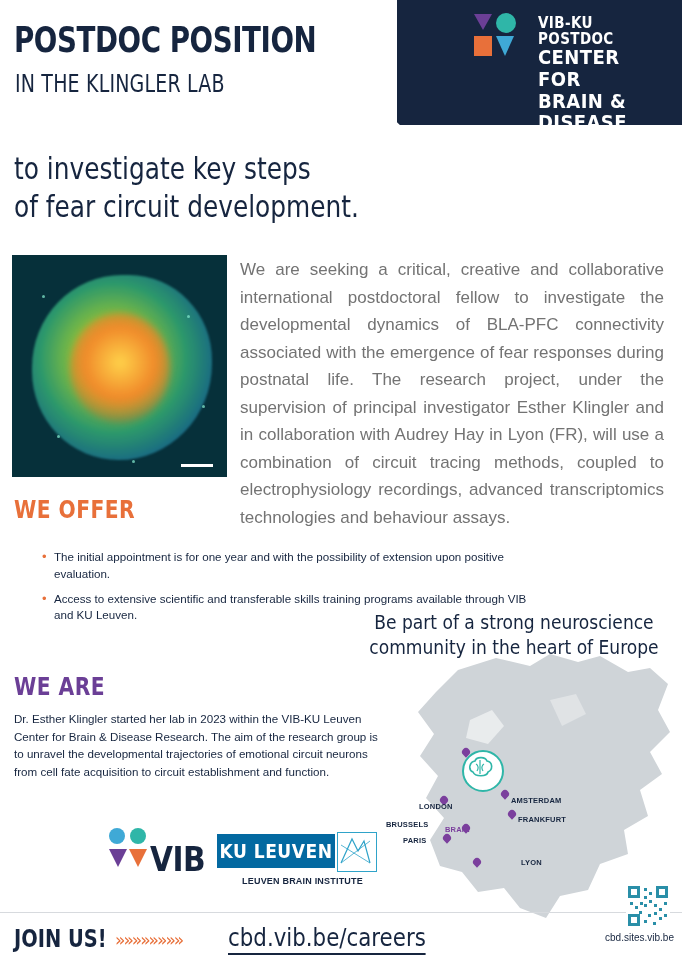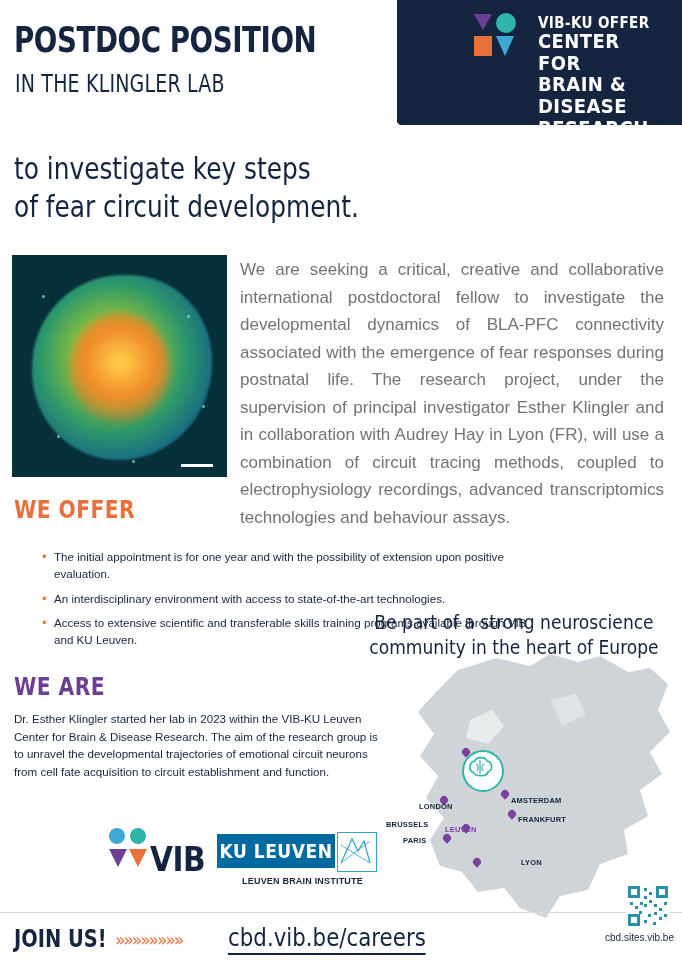--- a/index.html
+++ b/index.html
@@ -369,21 +369,21 @@
   <div class="badge-inner">
     <div class="badge-logo">
       <svg width="60" height="52" viewBox="0 0 60 52">
         <polygon points="4,4 22,4 13,20" fill="#6b3f96"></polygon>
         <circle cx="36" cy="13" r="10" fill="#2fb6a8"></circle>
         <rect x="4" y="26" width="18" height="20" fill="#e8703a"></rect>
         <polygon points="26,26 44,26 35,46" fill="#3fa9d6"></polygon>
       </svg>
     </div>
     <div class="badge-text">
-      <div class="l1">VIB-KU OFFER</div>
+      <div class="l1">VIB-KU POSTDOC</div>
       <div class="l2">CENTER FOR</div>
       <div class="l2">BRAIN &amp; DISEASE</div>
       <div class="l2">RESEARCH</div>
     </div>
   </div>
 </div>
 
 <div class="lead" style="white-space: pre-line;">to investigate key steps
 of fear circuit development.</div>
 
@@ -396,21 +396,20 @@
   <div class="speck" style="left:190px;top:150px"></div>
   <div class="speck" style="left:120px;top:205px"></div>
   <div class="scalebar"></div>
 </div>
 
 <div class="intro">We are seeking a critical, creative and collaborative international postdoctoral fellow to investigate the developmental dynamics of BLA-PFC connectivity associated with the emergence of fear responses during postnatal life. The research project, under the supervision of principal investigator Esther Klingler and in collaboration with Audrey Hay in Lyon (FR), will use a combination of circuit tracing methods, coupled to electrophysiology recordings, advanced transcriptomics technologies and behaviour assays.</div>
 
 <div class="h-offer">WE OFFER</div>
 <ul class="offer-list">
   <li>The initial appointment is for one year and with the possibility of extension upon positive evaluation.</li>
-  <li>An interdisciplinary environment with access to state-of-the-art technologies.</li>
   <li>Access to extensive scientific and transferable skills training programs available through VIB and KU Leuven.</li>
 </ul>
 
 <div class="h-weare">WE ARE</div>
 <div class="weare-body">Dr. Esther Klingler started her lab in 2023 within the VIB-KU Leuven Center for Brain &amp; Disease Research. The aim of the research group is to unravel the developmental trajectories of emotional circuit neurons from cell fate acquisition to circuit establishment and function.</div>
 
 <div class="map-wrap">
   <div class="map-tag" style="top: 10px;">Be part of a strong
 neuroscience
 community in the heart
@@ -437,21 +436,21 @@
   <div class="pin" style="left:131px; top:190px;"></div>
   <div class="pin" style="left:138px; top:210px;"></div>
   <div class="pin" style="left:92px; top:224px;"></div>
   <div class="pin" style="left:73px; top:234px;"></div>
   <div class="pin" style="left:103px; top:258px;"></div>
 
   <div class="city" style="left:17px;  top:202px;padding-left:32px;">LONDON</div>
   <div class="city" style="left:141px; top:196px;">AMSTERDAM</div>
   <div class="city" style="left:16px;  top:220px;">BRUSSELS</div>
   <div class="city" style="left:148px; top:215px;">FRANKFURT</div>
-  <div class="city" style="left:75px;  top:225px; color:#7b3f9d;">LEUVEN</div>
+  <div class="city" style="left:75px;  top:225px; color:#7b3f9d;">BRAIN</div>
   <div class="city" style="left:33px;  top:236px;">PARIS</div>
   <div class="city" style="left:113px; top:258px;margin-left:38px;">LYON</div>
 </div>
 
 <div class="logos">
   <div class="vib-logo">
     <svg width="46" height="52" viewBox="0 0 46 52">
       <circle cx="12" cy="9" r="8" fill="#3fa9d6"></circle>
       <circle cx="33" cy="9" r="8" fill="#2fb6a8"></circle>
       <polygon points="4,22 22,22 13,40" fill="#6b3f96"></polygon>

